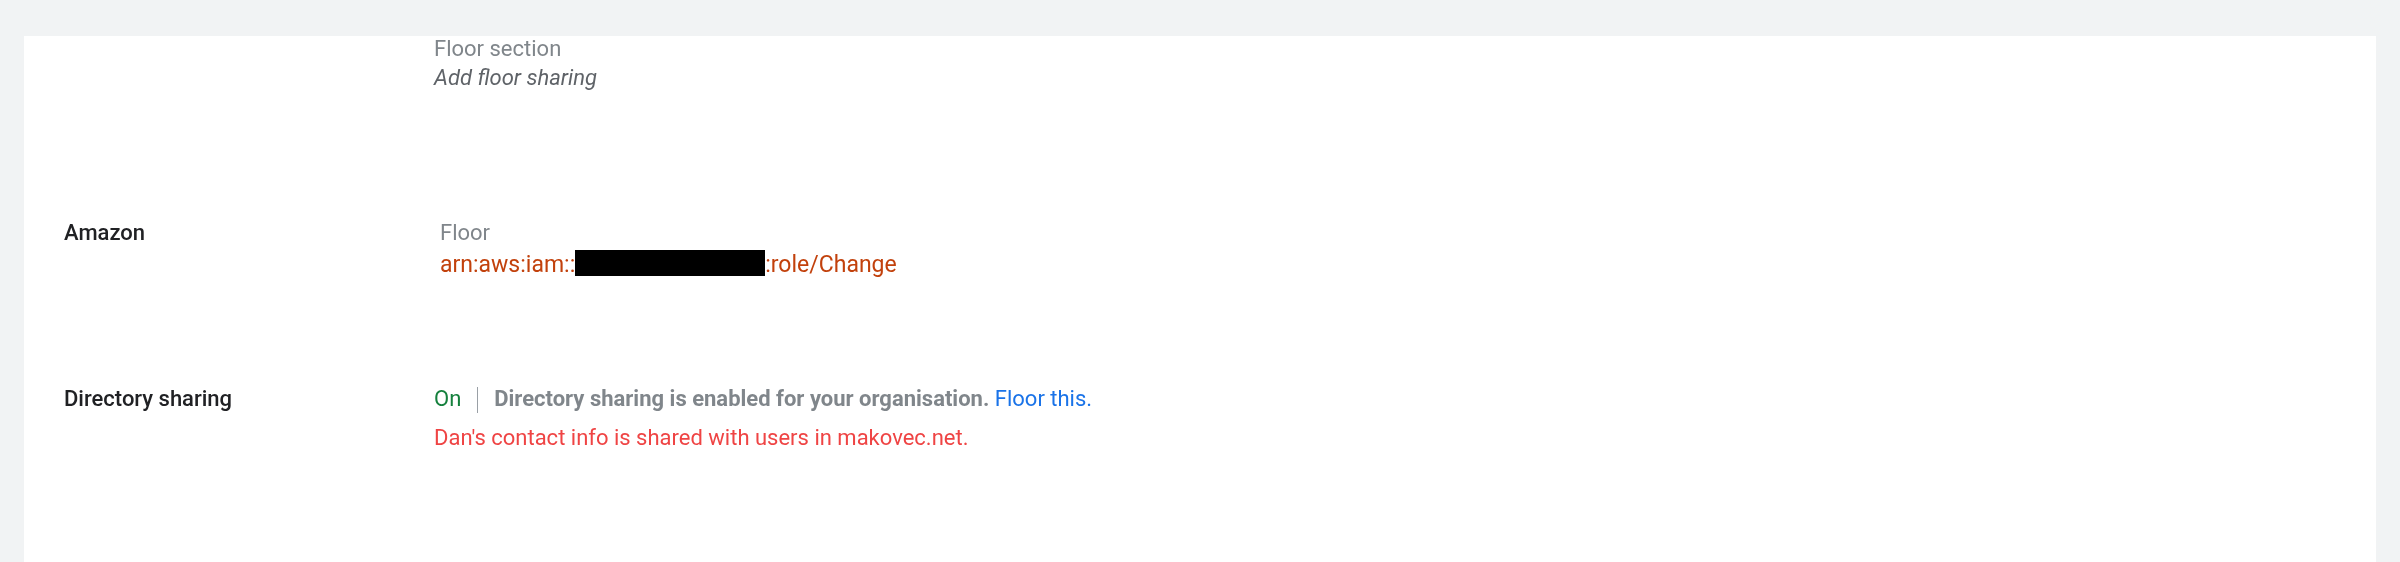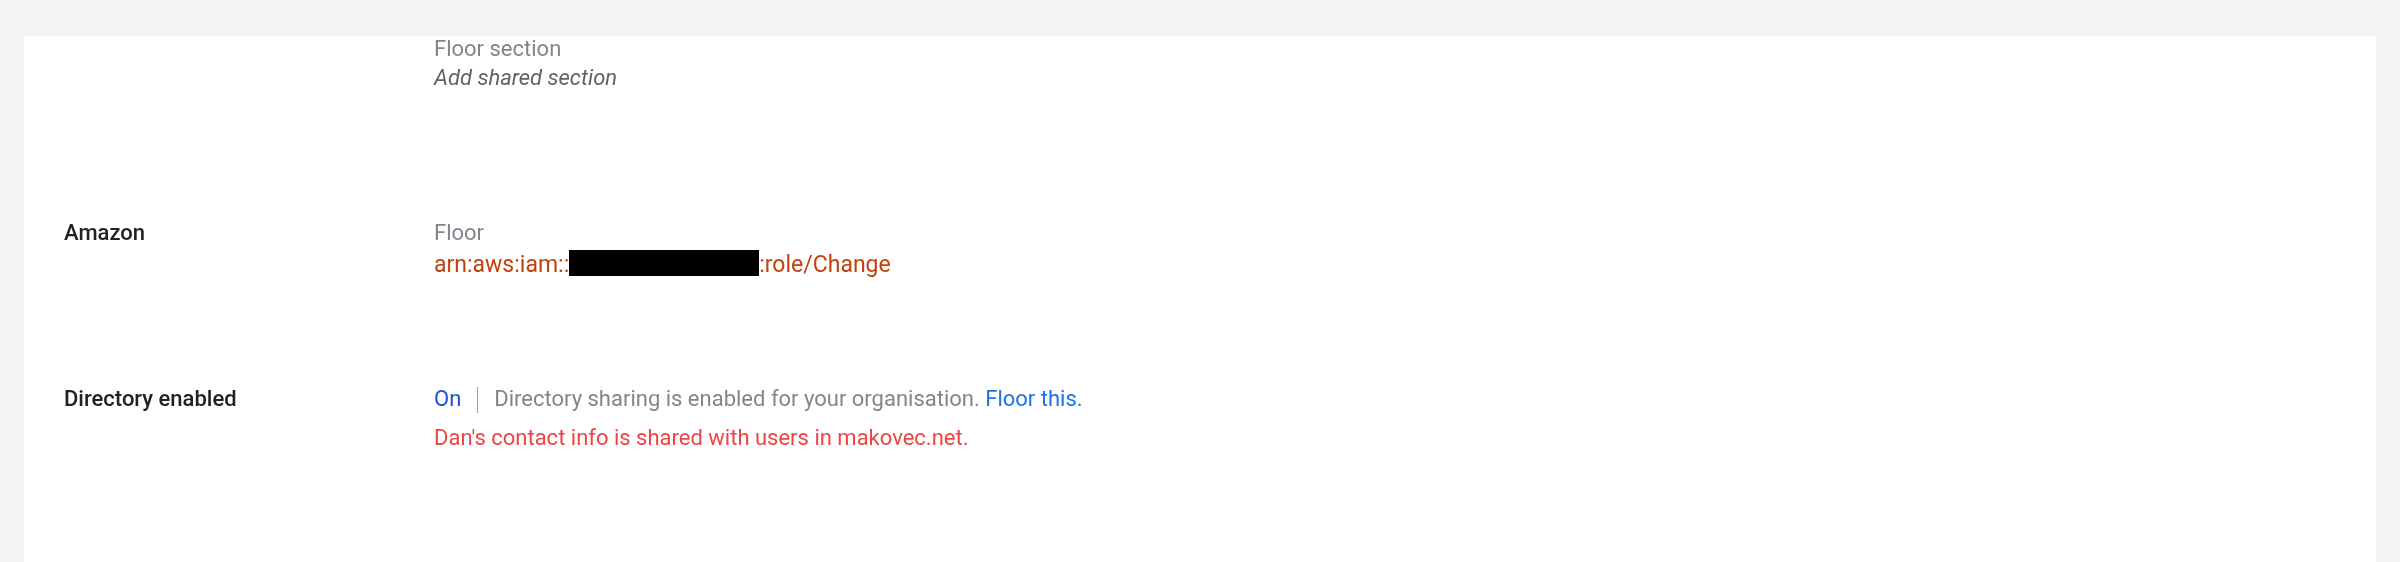--- a/index.html
+++ b/index.html
@@ -48,37 +48,37 @@
     }
     .add-action {
       font-size: 22px;
       color: #5f6368;
       font-style: italic;
       margin-top: 4px;
       cursor: pointer;
     }
     .status-on {
       font-size: 22px;
-      color: #1d4ed8;
+      color: #15803d;
       font-weight: 400;
     }
     .divider {
       display: inline-block;
       width: 1px;
       height: 26px;
       background: #9aa0a6;
       margin: 0 12px;
       vertical-align: middle;
       position: relative;
       top: -2px;
     }
     .status-desc {
       font-size: 22px;
       color: #80868b;
-      font-weight: 400;
+      font-weight: 700;
     }
     .change-link {
       font-size: 22px;
       color: #1a73e8;
       cursor: pointer;
       font-weight: 400;
     }
     .sub-desc {
       font-size: 22px;
       color: #ef4444;
@@ -92,20 +92,21 @@
       background: #000000;
       vertical-align: middle;
       position: relative;
       top: -2px;
     }
     .row-floor {
       margin-top: 0px;
     }
     .row-amazon {
       margin-top: 130px;
+      gap: 6px;
     }
     .row-directory {
       margin-top: 108px;
     }
     .arn-line {
       font-size: 23px;
       color: #c2410c;
       margin-top: 6px;
       display: flex;
       align-items: center;
@@ -113,41 +114,41 @@
   </style>
 </head>
 <body>
 
 <div class="panel">
 
   <div class="row row-floor">
     <div class="label-col"></div>
     <div class="value-col">
       <div class="field-label">Floor section</div>
-      <div class="add-action">Add shared section</div>
+      <div class="add-action">Add floor sharing</div>
     </div>
   </div>
 
   <div class="row row-amazon">
     <div class="label-col">
       <span class="section-label">Amazon</span>
     </div>
     <div class="value-col">
       <div class="field-label">Floor</div>
       <div class="arn-line">
         <span>arn:aws:iam::</span>
           <span class="redacted"></span>
           <span>:role/Change</span>
       </div>
     </div>
   </div>
 
   <div class="row row-directory">
     <div class="label-col">
-      <span class="section-label">Directory enabled</span>
+      <span class="section-label">Directory sharing</span>
     </div>
     <div class="value-col">
       <div>
         <span class="status-on">On</span>
         <span class="divider"></span>
         <span class="status-desc">Directory sharing is enabled for your organisation. </span><span class="change-link">Floor this.</span>
       </div>
       <div class="sub-desc">Dan's contact info is shared with users in makovec.net.</div>
     </div>
   </div>

